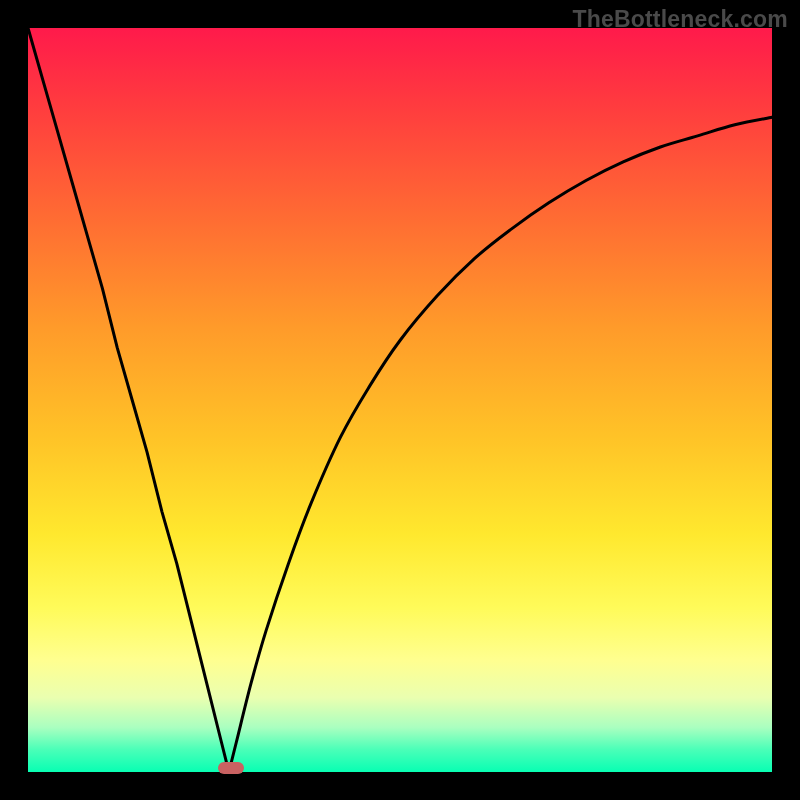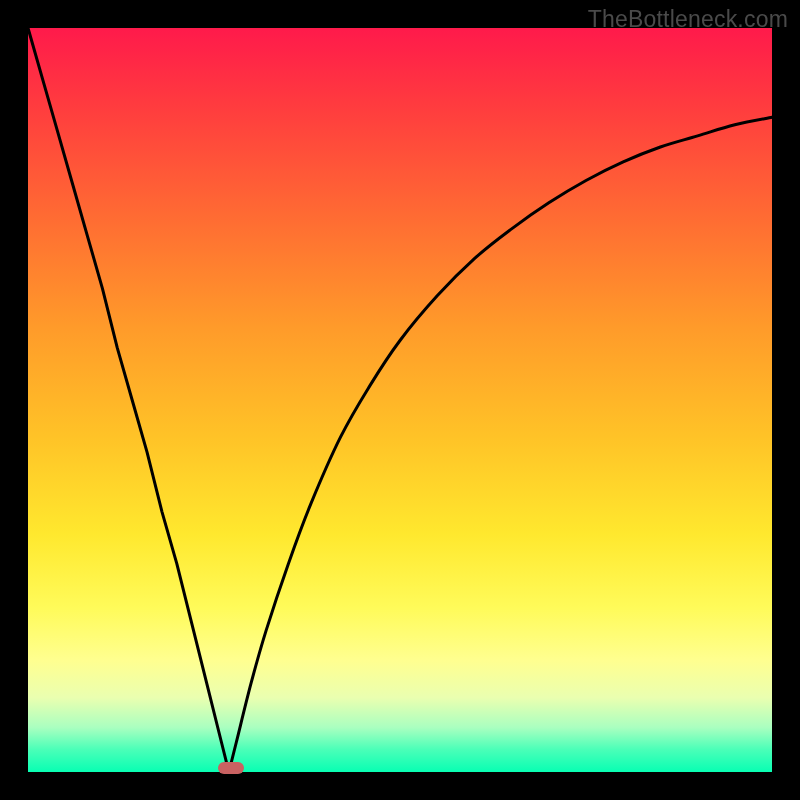--- a/index.html
+++ b/index.html
@@ -39,21 +39,21 @@
       #4affb8 97%,
       #08ffb3 100%
     );
   }
   .watermark {
     position: absolute;
     top: 6px;
     right: 12px;
     color: #4a4a4a;
     font-size: 23px;
-    font-weight: 400;
+    font-weight: 700;
     letter-spacing: 0.2px;
     z-index: 10;
     user-select: none;
   }
   svg.curve {
     position: absolute;
     left: 0;
     top: 0;
     width: 744px;
     height: 744px;

